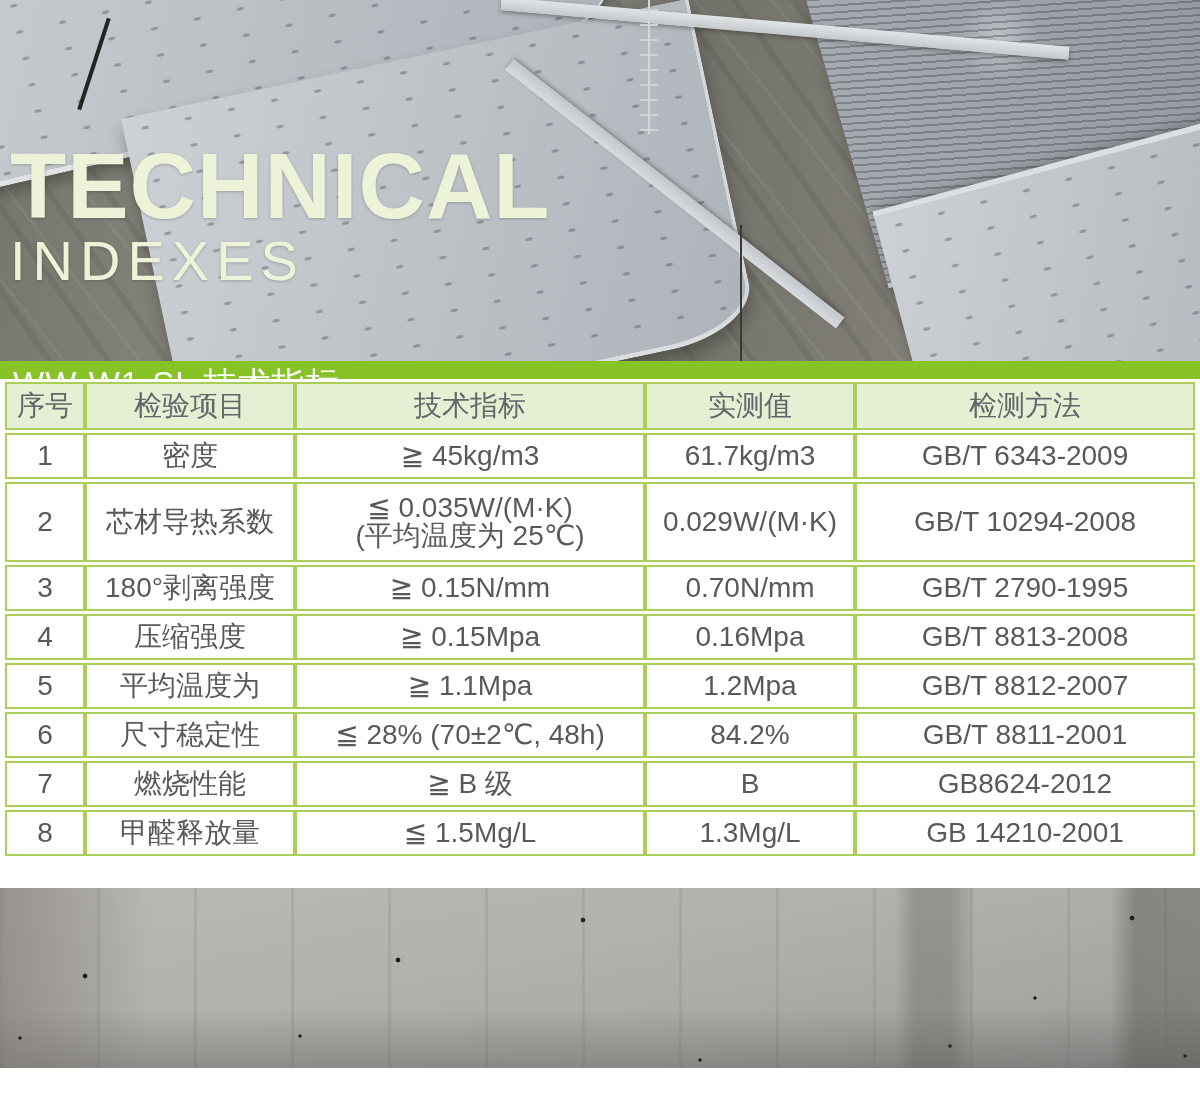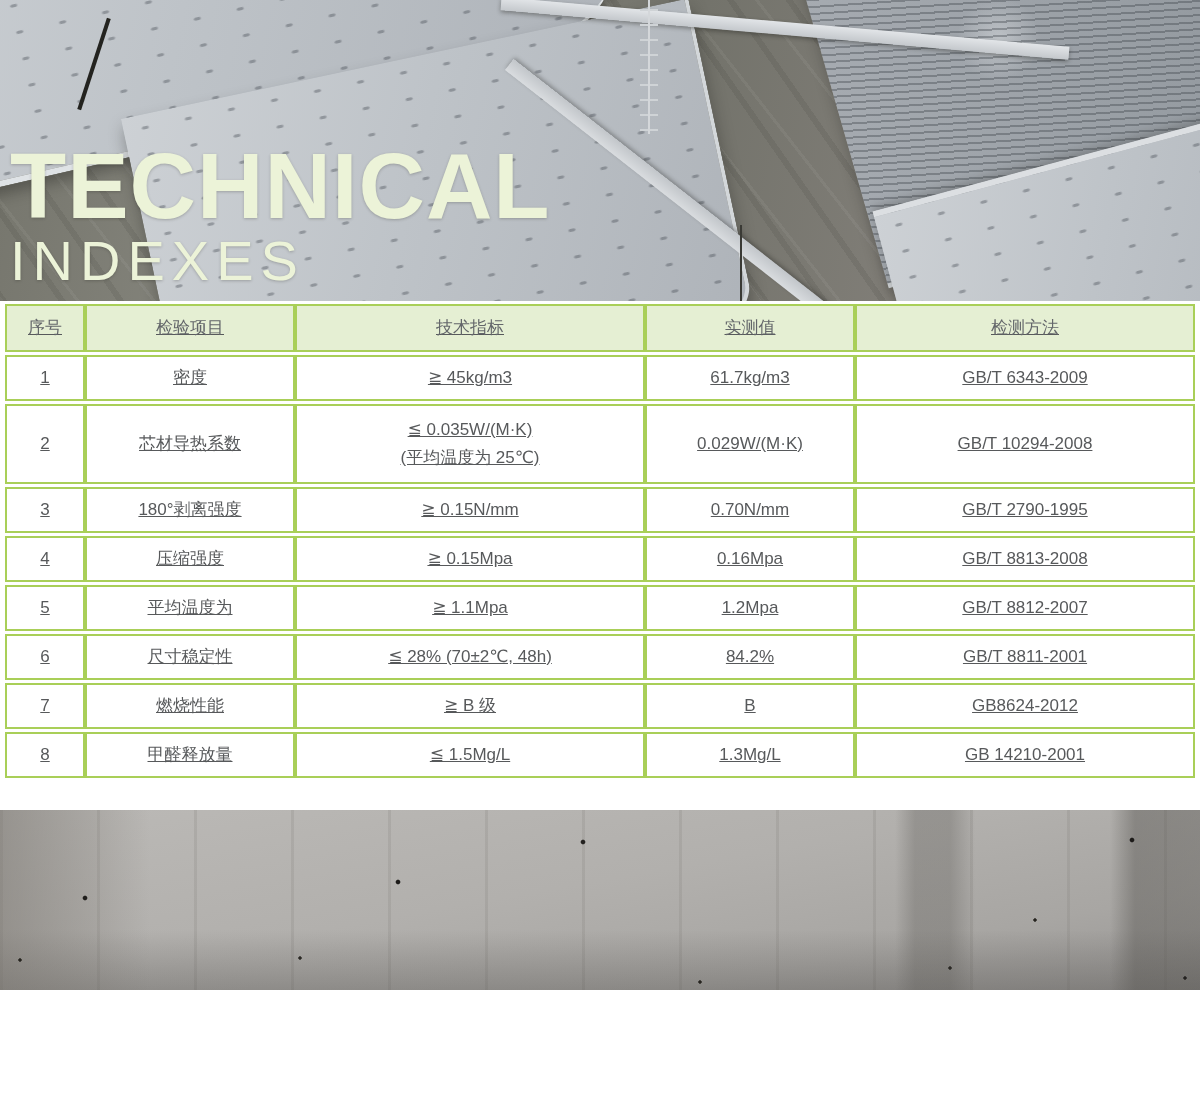--- a/index.html
+++ b/index.html
@@ -5,21 +5,21 @@
   * { margin:0; padding:0; box-sizing:border-box; }
   html,body { width:1200px; }
   body {
     font-family: "Liberation Sans", "DejaVu Sans", sans-serif;
     width:1200px; height:1116px; overflow:hidden; background:#fff;
   }
   .page { width:1200px; height:1116px; position:relative; overflow:hidden; }
 
   
   .hero {
-    position:relative; width:1200px; height:301px; overflow:hidden;
+    position:relative; width:1200px; height:379px; overflow:hidden;
     background:
       repeating-linear-gradient(55deg, rgba(40,40,34,0.10) 0 6px, rgba(0,0,0,0) 6px 48px),
       repeating-linear-gradient(52deg, rgba(255,255,255,0.05) 0 3px, rgba(0,0,0,0) 3px 60px),
       linear-gradient(100deg, #75756c 0%, #8b8b83 30%, #72726a 55%, #83807a 80%, #6e6e66 100%);
   }
   .panel { position:absolute; }
   .panel-dimple {
     background-image:
       radial-gradient(ellipse 7px 3px at 50% 50%, rgba(70,76,84,0.40) 40%, rgba(0,0,0,0) 65%),
       linear-gradient(115deg, #cdd1d5 0%, #bec3c8 45%, #aeb3b9 100%);
@@ -92,21 +92,21 @@
     position:absolute; left:0; top:361px; width:1200px; height:46px;
     background:#87c226; color:#ffffff; display:flex; align-items:center;
     font-size:33px; font-weight:400; padding-left:13px; letter-spacing:1px;
   }
 
   
   .table-section { width:1200px; height:509px; background:#ffffff; padding:0 5px; }
   table.spec {
     width:1190px; table-layout:fixed;
     border-collapse:separate; border-spacing:0 3px;
-    font-size:17px; color:#57595b;text-decoration:underline;
+    font-size:28px; color:#57595b;
   }
   table.spec th, table.spec td {
     border:2px solid #a9cf58; background:#ffffff;
     text-align:center; vertical-align:middle;
     padding:2px 6px; line-height:28px; font-weight:400;
   }
   table.spec th { background:#e5efd3; color:#63666a; height:48px; }
   table.spec td { height:46px; }
   table.spec tr.tall td { height:80px; }
   table.spec td + td, table.spec th + th { border-left-width:2px; }

